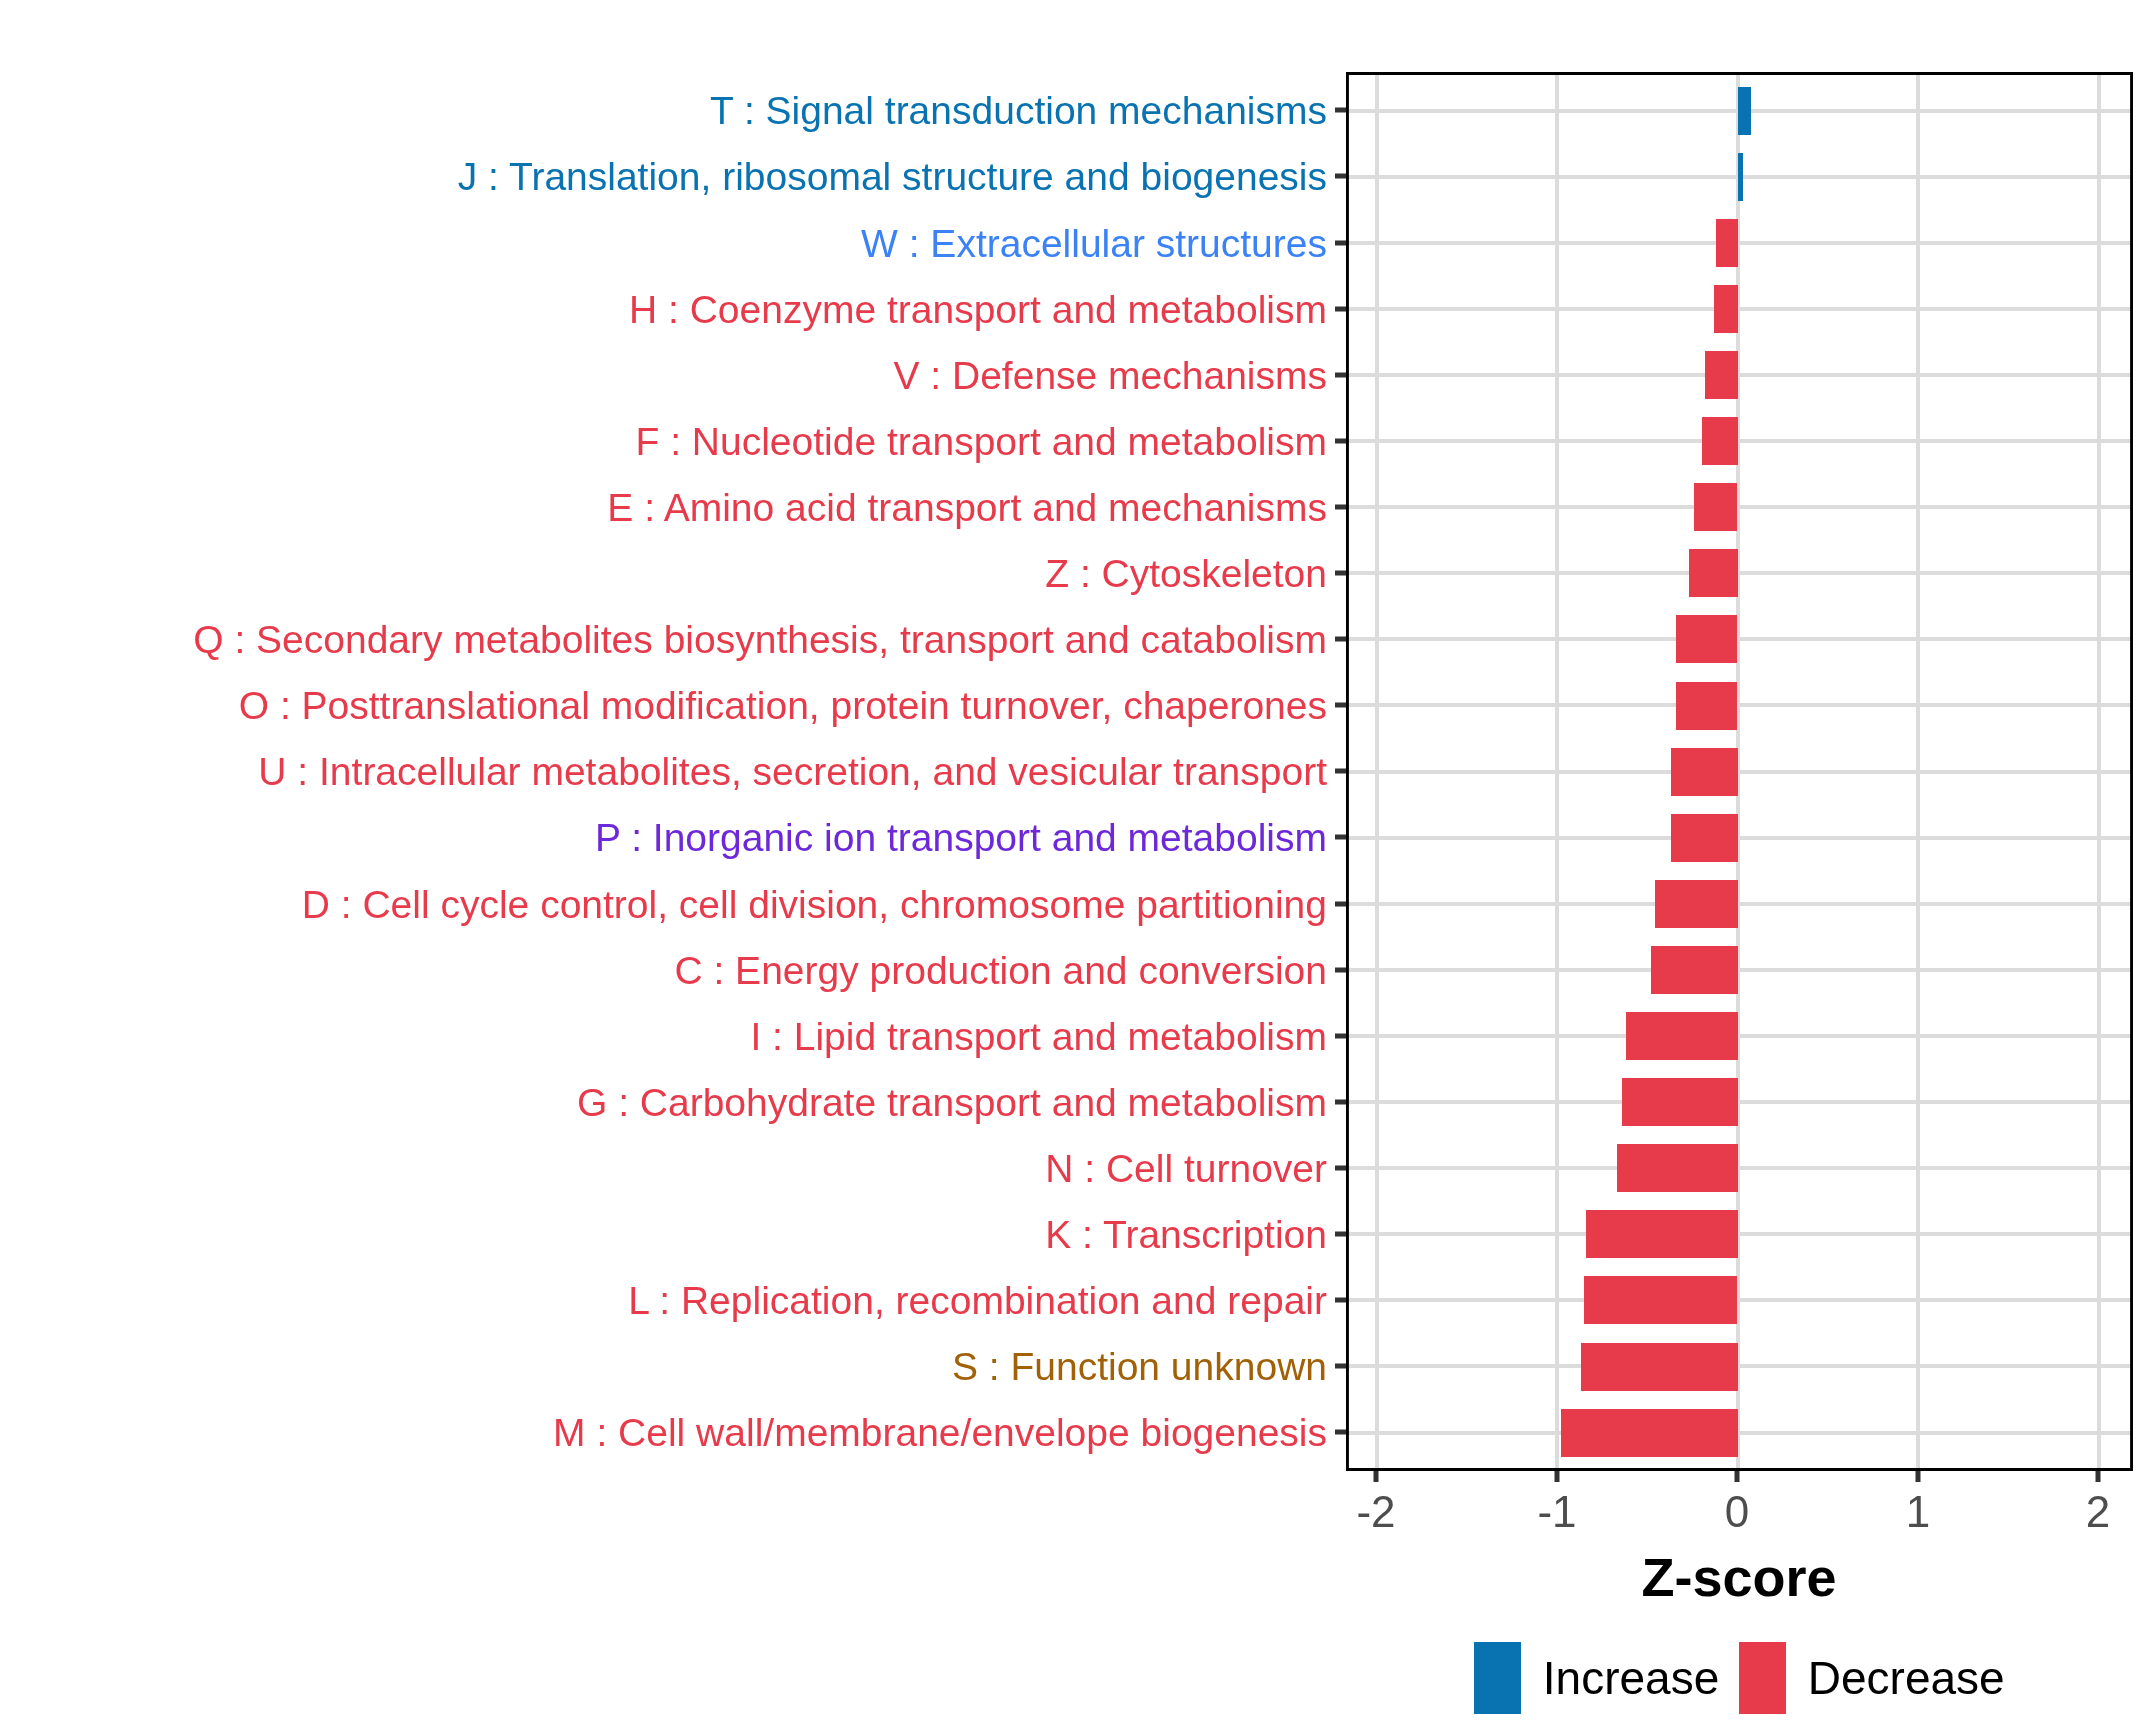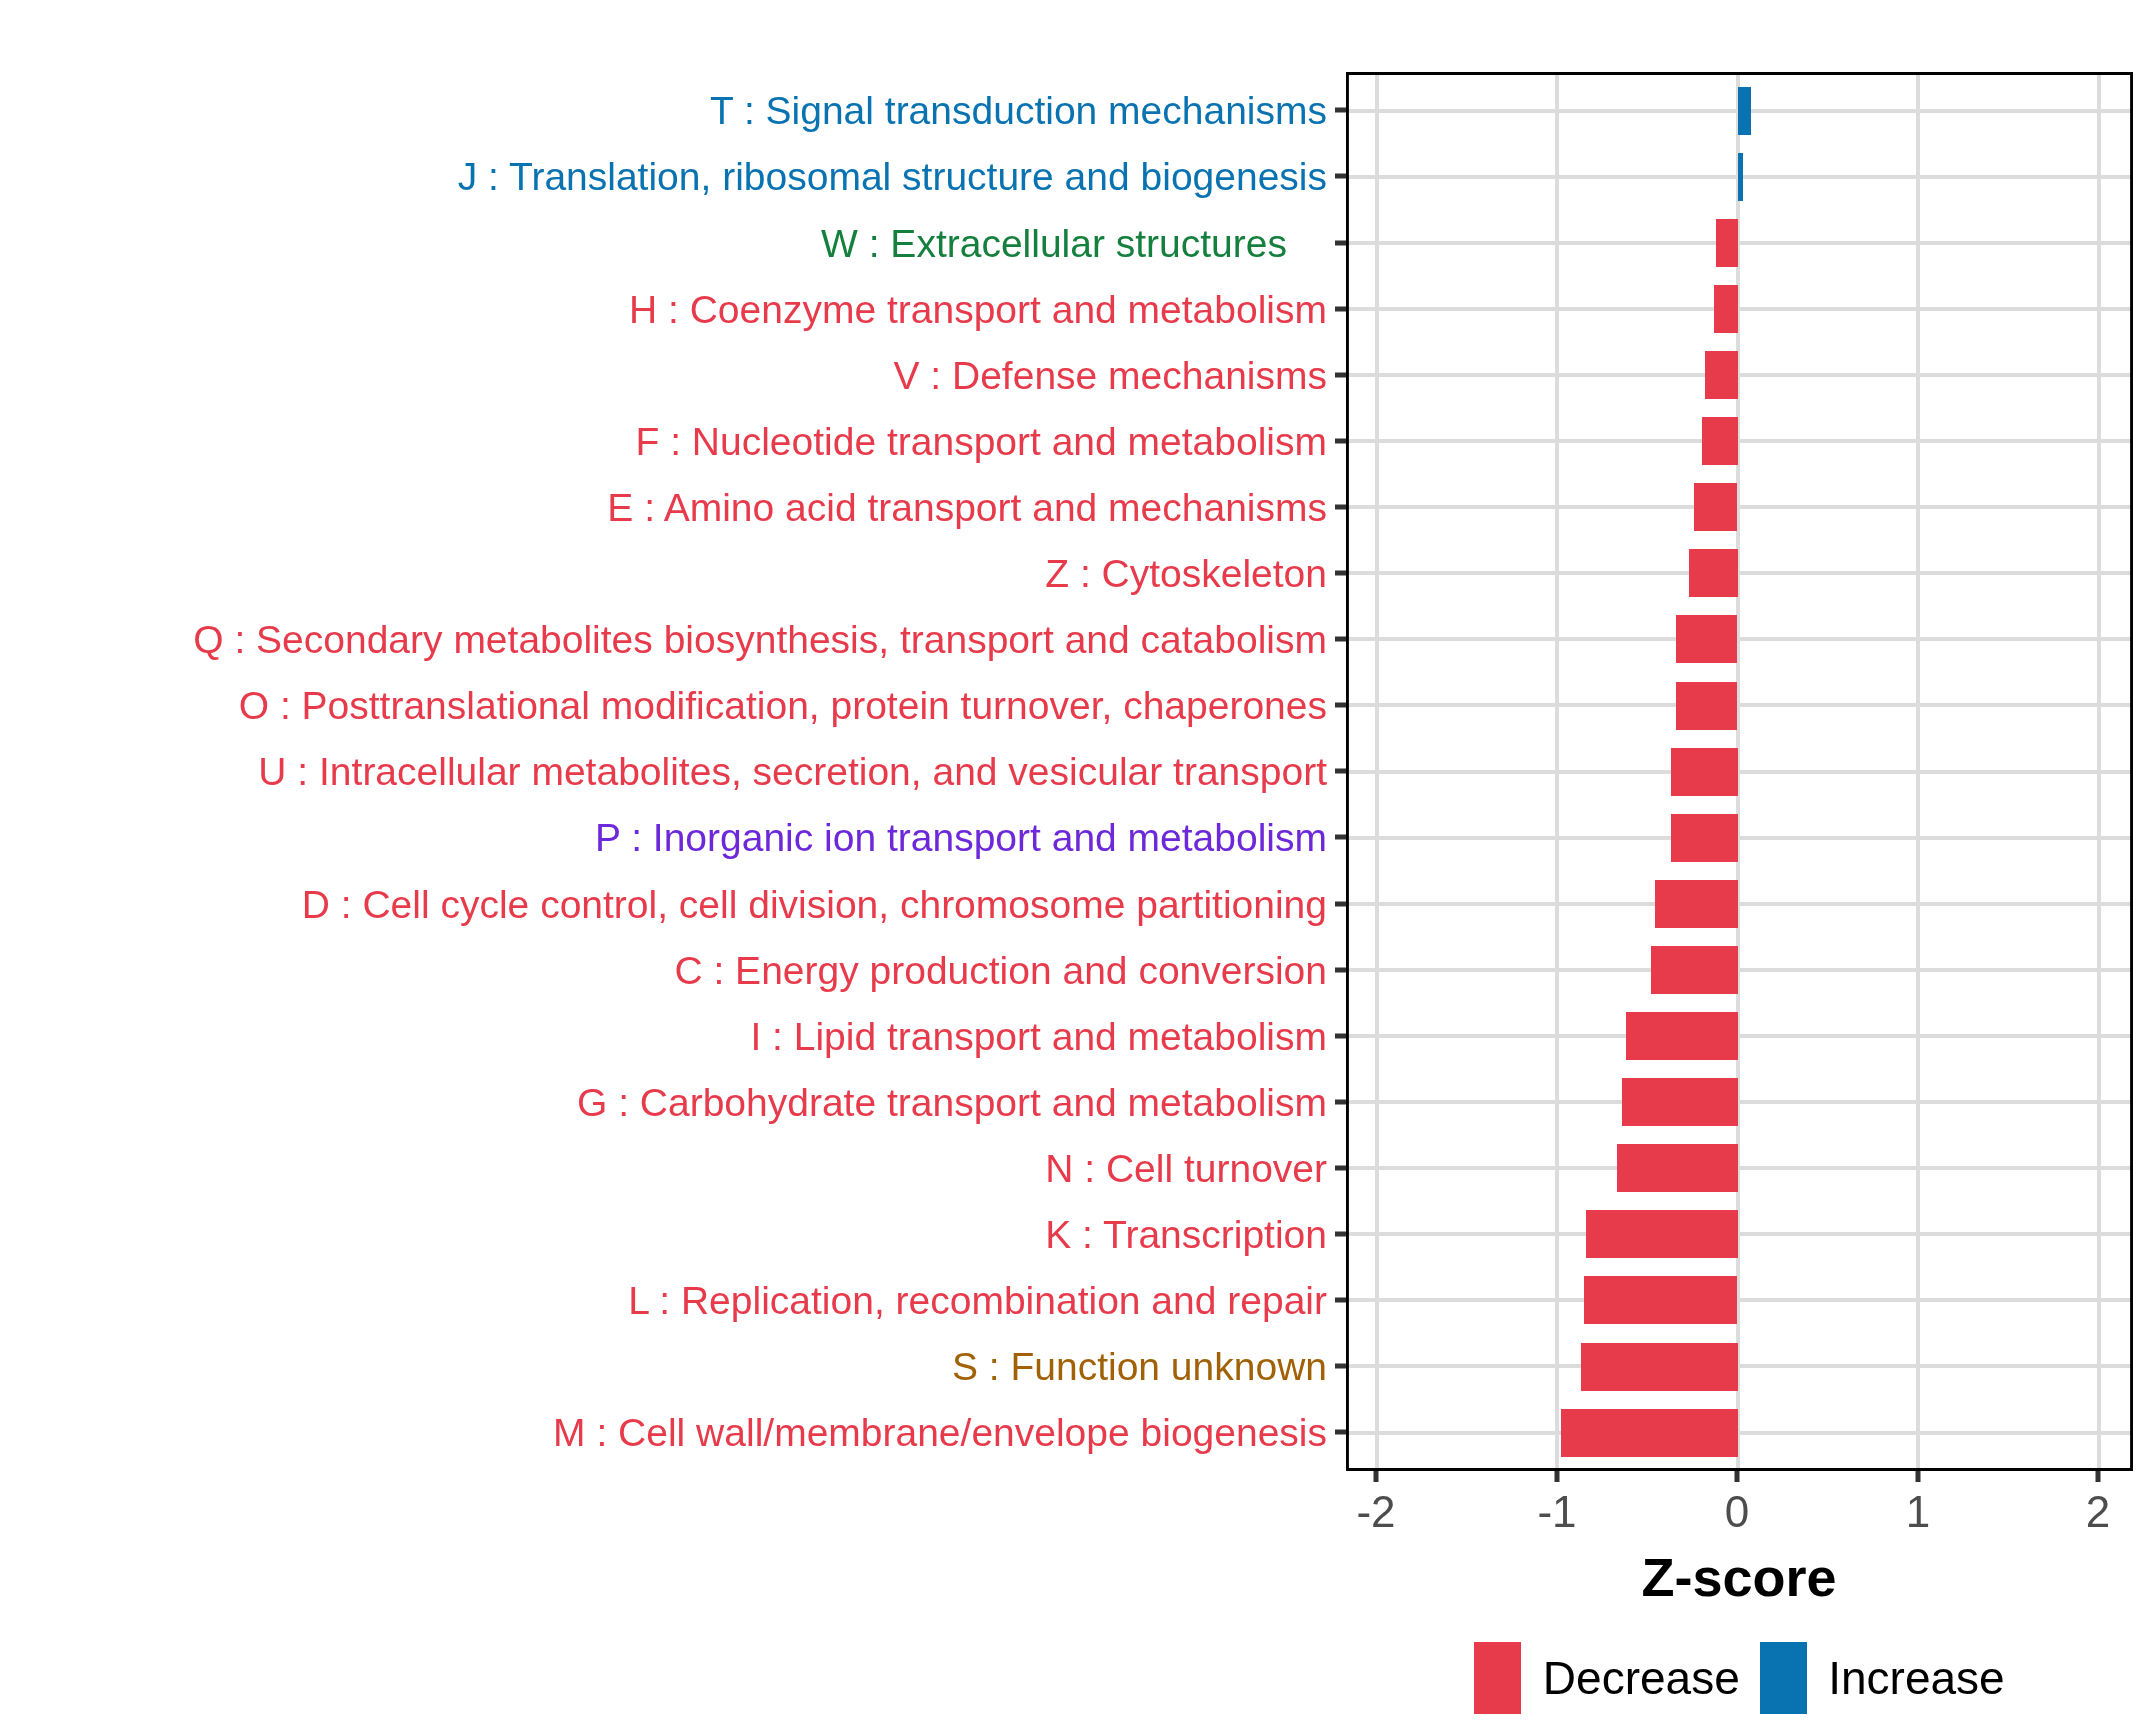--- a/index.html
+++ b/index.html
@@ -59,21 +59,21 @@
 </style>
 </head>
 <body>
 
 <div id="figure">
   <div id="y-labels">
       <div class="ylab" style="right: 824px; top: 110px; color: rgb(9, 115, 178);">T : Signal transduction mechanisms</div>
       <div class="ytick" style="left: 1335px; top: 110px;"></div>
       <div class="ylab" style="right: 824px; top: 176px; color: rgb(9, 115, 178);">J : Translation, ribosomal structure and biogenesis</div>
       <div class="ytick" style="left: 1335px; top: 176px;"></div>
-      <div class="ylab" style="right: 864px; top: 243px; color: #15803d;">W : Extracellular structures</div>
+      <div class="ylab" style="right: 824px; top: 243px; color: #3b82f6;">W : Extracellular structures</div>
       <div class="ytick" style="left: 1335px; top: 243px;"></div>
       <div class="ylab" style="right: 824px; top: 309px; color: rgb(231, 59, 76);">H : Coenzyme transport and metabolism</div>
       <div class="ytick" style="left: 1335px; top: 309px;"></div>
       <div class="ylab" style="right: 824px; top: 375px; color: rgb(231, 59, 76);">V : Defense mechanisms</div>
       <div class="ytick" style="left: 1335px; top: 375px;"></div>
       <div class="ylab" style="right: 824px; top: 441px; color: rgb(231, 59, 76); margin-left: 8px;">F : Nucleotide transport and metabolism</div>
       <div class="ytick" style="left: 1335px; top: 441px;"></div>
       <div class="ylab" style="right: 824px; top: 507px; color: rgb(231, 59, 76);">E : Amino acid transport and mechanisms</div>
       <div class="ytick" style="left: 1335px; top: 507px;"></div>
       <div class="ylab" style="right: 824px; top: 573px; color: rgb(231, 59, 76);">Z : Cytoskeleton</div>
@@ -163,22 +163,22 @@
       <div class="xtick" style="left: 1737px; top: 1471px;"></div>
       <div class="xticklab" style="left: 1737px; top: 1490px;">0</div>
       <div class="xtick" style="left: 1918px; top: 1471px;"></div>
       <div class="xticklab" style="left: 1918px; top: 1490px;">1</div>
       <div class="xtick" style="left: 2098px; top: 1471px;"></div>
       <div class="xticklab" style="left: 2098px; top: 1490px;">2</div>
     </div>
   <div id="x-axis-title" style="left: 1739px; top: 1550px;">Z-score</div>
   <div id="legend" style="left: 1346px; width: 787px; top: 1642px; height: 72px;">
       <div class="legend-item">
+        <div class="legend-key" style="background: rgb(9, 115, 178);"></div>
+        <div class="legend-label">Increase</div>
+      </div>
+      <div class="legend-item">
         <div class="legend-key" style="background: rgb(231, 59, 76);"></div>
         <div class="legend-label">Decrease</div>
-      </div>
-      <div class="legend-item">
-        <div class="legend-key" style="background: rgb(9, 115, 178);"></div>
-        <div class="legend-label">Increase</div>
       </div>
     </div>
 </div>
 
 
 </body></html>

